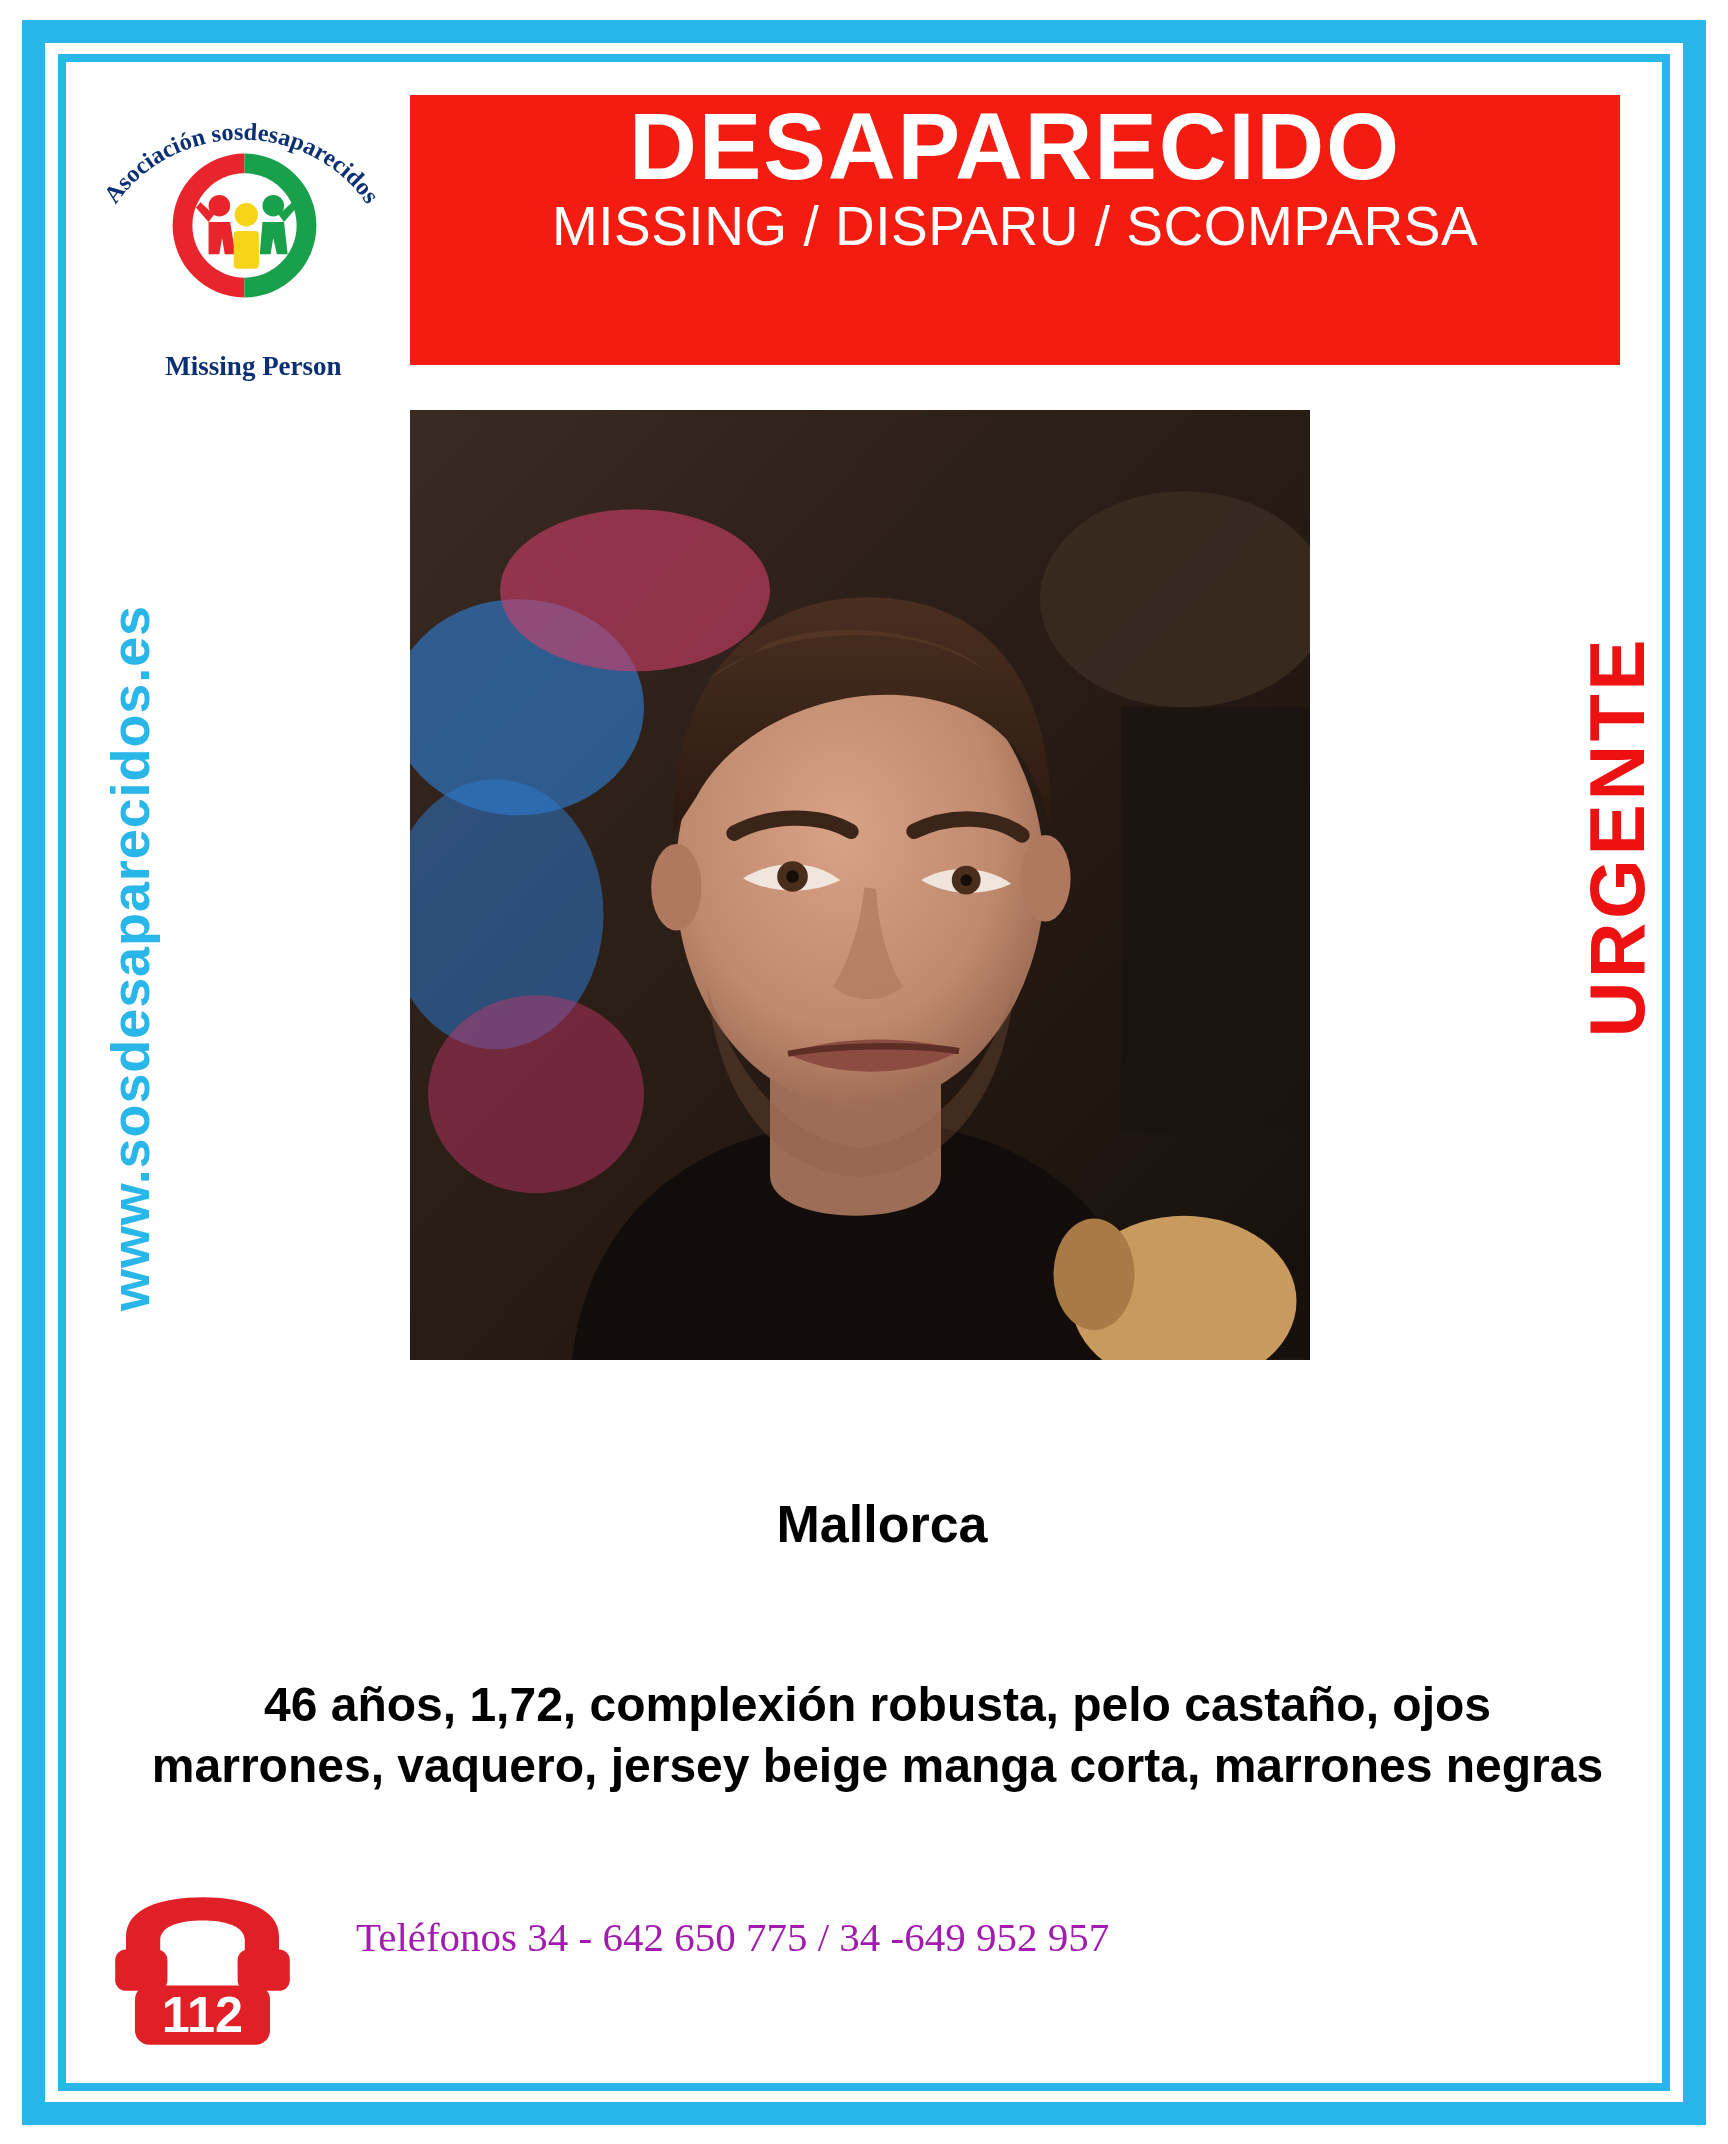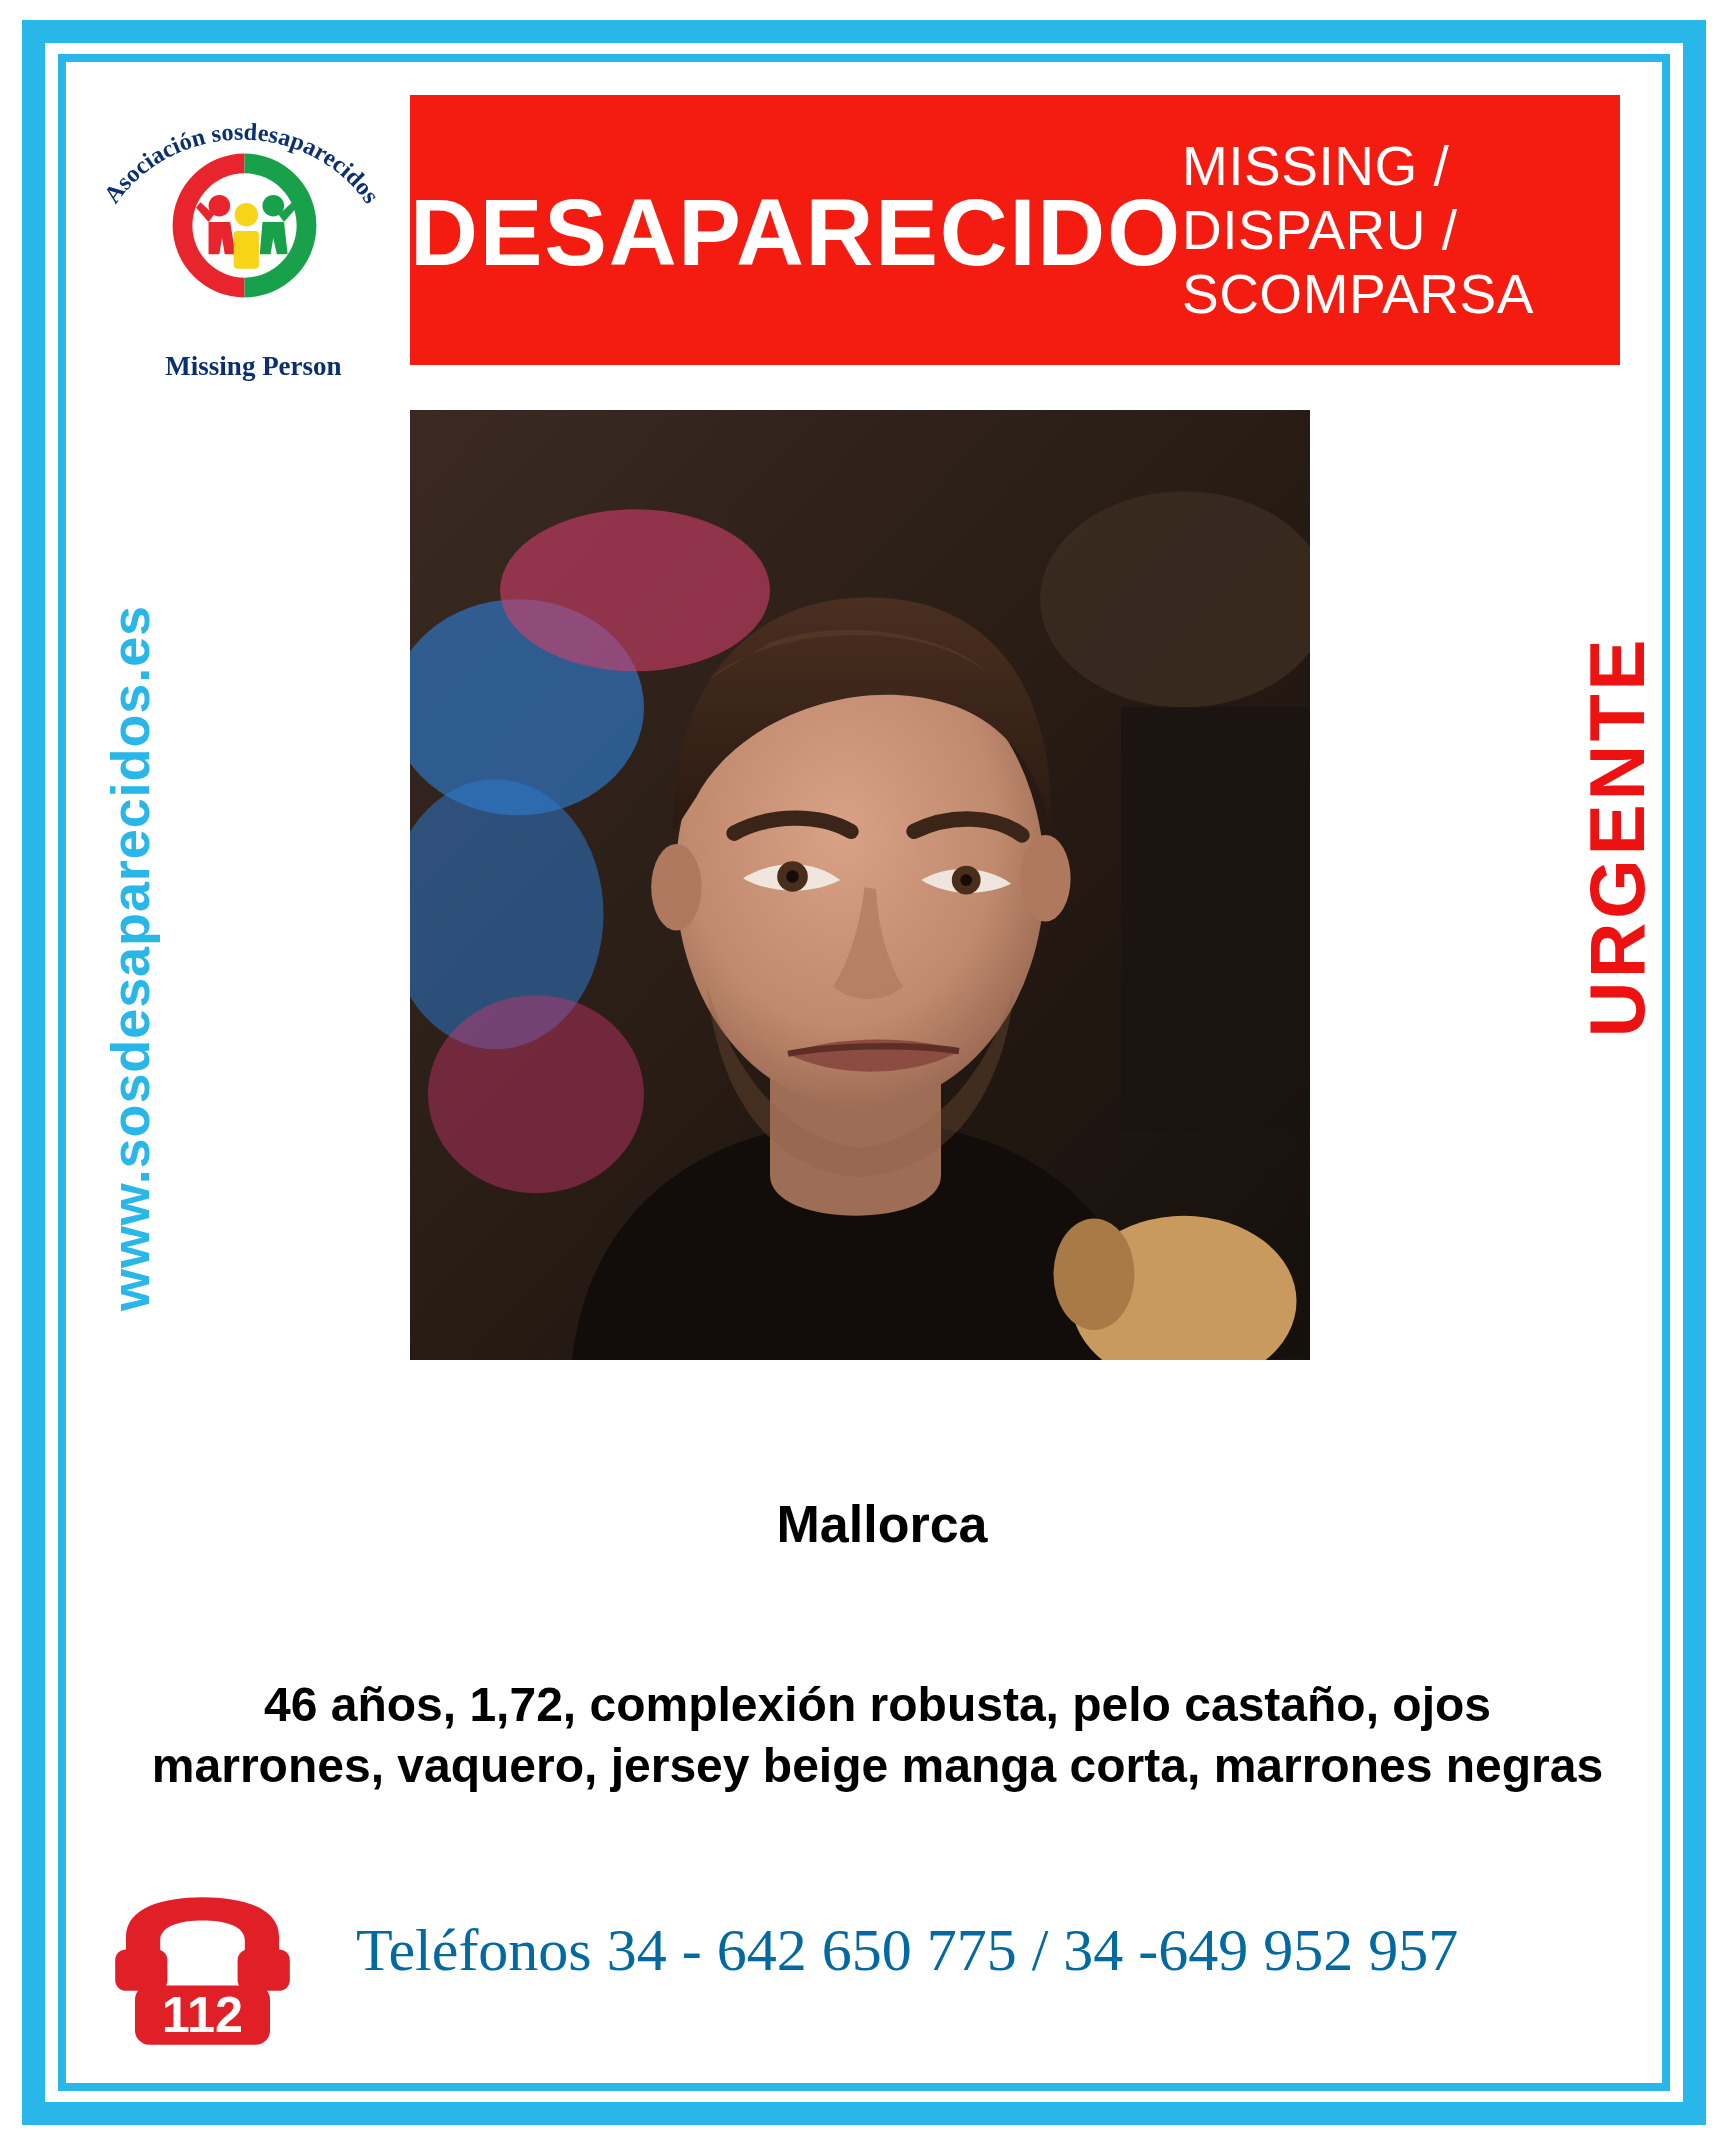--- a/index.html
+++ b/index.html
@@ -116,23 +116,23 @@
 
   
   .banner {
     position: absolute;
     left: 410px;
     top: 95px;
     width: 1210px;
     height: 270px;
     background: #f41b10;
     display: flex;
-    flex-direction: row;
+    flex-direction: column;
     align-items: center;
-    justify-content: space-between;
+    justify-content: flex-start;
   }
   .banner-title {
     color: #ffffff;
     font-size: 94px;
     font-weight: bold;
     letter-spacing: 1.8px;
     line-height: 1.0;
     margin-top: 5.4px;
   }
   .banner-sub {
@@ -198,22 +198,22 @@
     width: 189px;
     height: 162px;
     text-align: center;
   }
   .phone-icon svg { display: block; width: 189px; height: 162px; }
   .contact {
     position: absolute;
     left: 356px;
     right: 81px;
     top: 1908px;
-    font-size: 60px;
-    color: #0369a1;
+    font-size: 41px;
+    color: #a21caf;
     line-height: 1.42;
     font-family: "Liberation Serif", serif;
     text-align: left;
   }
   .contact .line2 { letter-spacing: 0px; }
 </style>
 </head>
 <body>
 
 <div class="poster">

